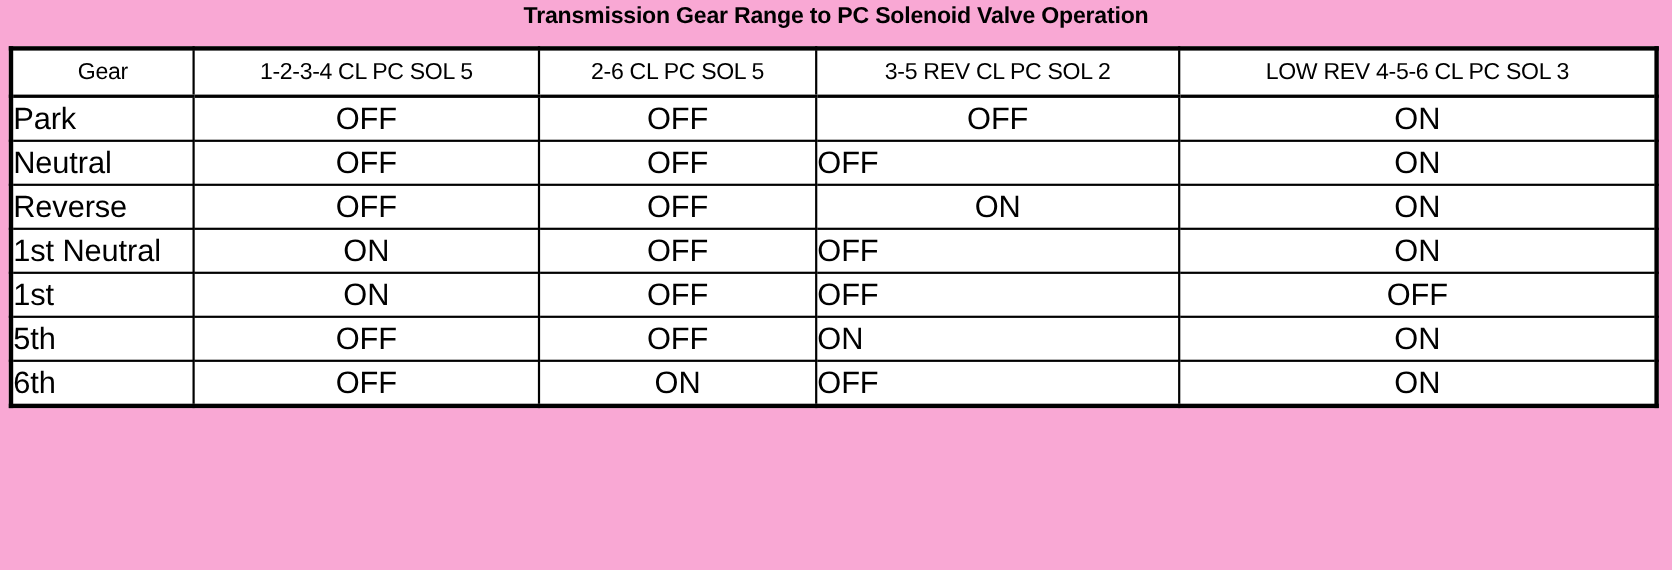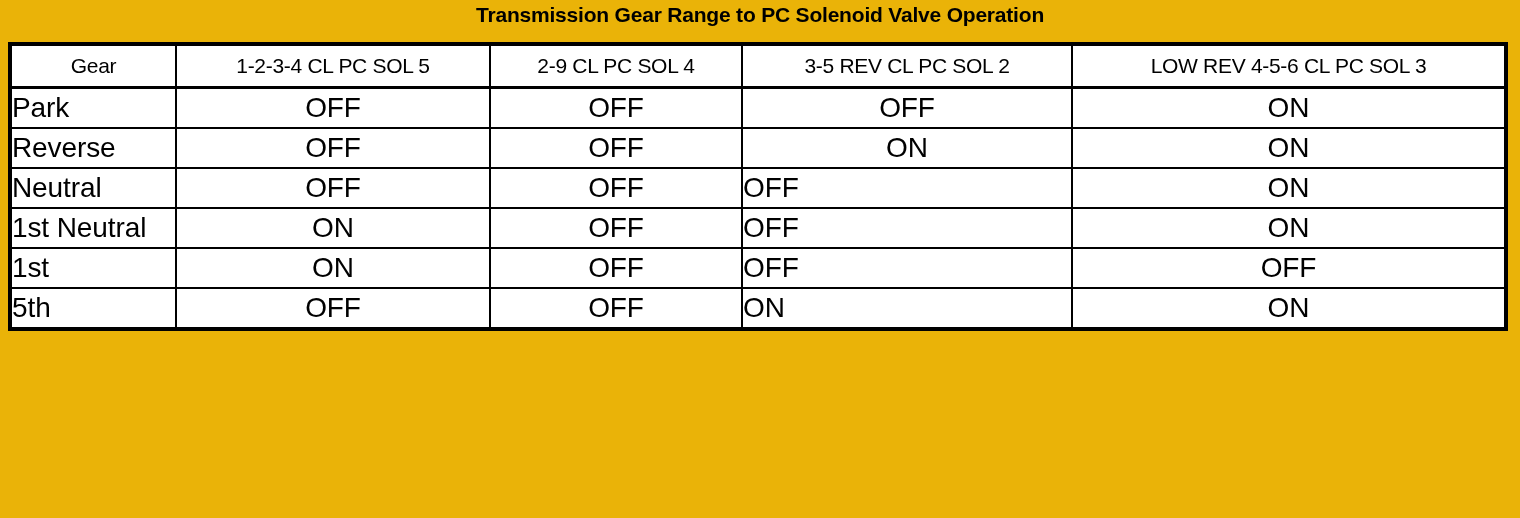--- a/index.html
+++ b/index.html
@@ -12,21 +12,21 @@
     width: 1520px;
     height: 518px;
     font-family: "Liberation Sans", sans-serif;
     color: #000000;
     overflow: hidden;
   }
   #page {
     position: relative;
     width: 1520px;
     height: 518px;
-    background: #eab308;
+    background: #f9a8d4;
   }
   .title {
     position: absolute;
     left: 0;
     top: 2px;
     width: 1520px;
     text-align: center;
     font-size: 21px;
     font-weight: bold;
     letter-spacing: -0.2px;
@@ -99,45 +99,45 @@
         <col class="c-gear">
           <col class="c-sol5">
           <col class="c-sol4">
           <col class="c-sol2">
           <col class="c-sol3">
       </colgroup>
       <thead>
         <tr>
           <th>Gear</th>
           <th>1-2-3-4 CL PC SOL 5</th>
-          <th>2-9 CL PC SOL 4</th>
+          <th>2-6 CL PC SOL 5</th>
           <th>3-5 REV CL PC SOL 2</th>
           <th>LOW REV 4-5-6 CL PC SOL 3</th>
         </tr>
       </thead>
       <tbody id="table-body">
           <tr>
             <td class="gear-cell">Park</td>
             <td class="val-center">OFF</td>
             <td class="val-center">OFF</td>
             <td class="val-center">OFF</td>
             <td class="val-center">ON</td>
           </tr>
           <tr>
+            <td class="gear-cell">Neutral</td>
+            <td class="val-center">OFF</td>
+            <td class="val-center">OFF</td>
+            <td class="val-left">OFF</td>
+            <td class="val-center">ON</td>
+          </tr>
+          <tr>
             <td class="gear-cell">Reverse</td>
             <td class="val-center">OFF</td>
             <td class="val-center">OFF</td>
             <td class="val-center">ON</td>
-            <td class="val-center">ON</td>
-          </tr>
-          <tr>
-            <td class="gear-cell">Neutral</td>
-            <td class="val-center">OFF</td>
-            <td class="val-center">OFF</td>
-            <td class="val-left">OFF</td>
             <td class="val-center">ON</td>
           </tr>
           <tr>
             <td class="gear-cell">1st Neutral</td>
             <td class="val-center">ON</td>
             <td class="val-center">OFF</td>
             <td class="val-left">OFF</td>
             <td class="val-center">ON</td>
           </tr>
           <tr>
@@ -147,17 +147,24 @@
             <td class="val-left">OFF</td>
             <td class="val-center">OFF</td>
           </tr>
           <tr>
             <td class="gear-cell">5th</td>
             <td class="val-center">OFF</td>
             <td class="val-center">OFF</td>
             <td class="val-left">ON</td>
             <td class="val-center">ON</td>
           </tr>
+          <tr>
+            <td class="gear-cell">6th</td>
+            <td class="val-center">OFF</td>
+            <td class="val-center">ON</td>
+            <td class="val-left">OFF</td>
+            <td class="val-center">ON</td>
+          </tr>
         </tbody>
     </table>
   </div>
 
 </div>
 
 </body></html>

